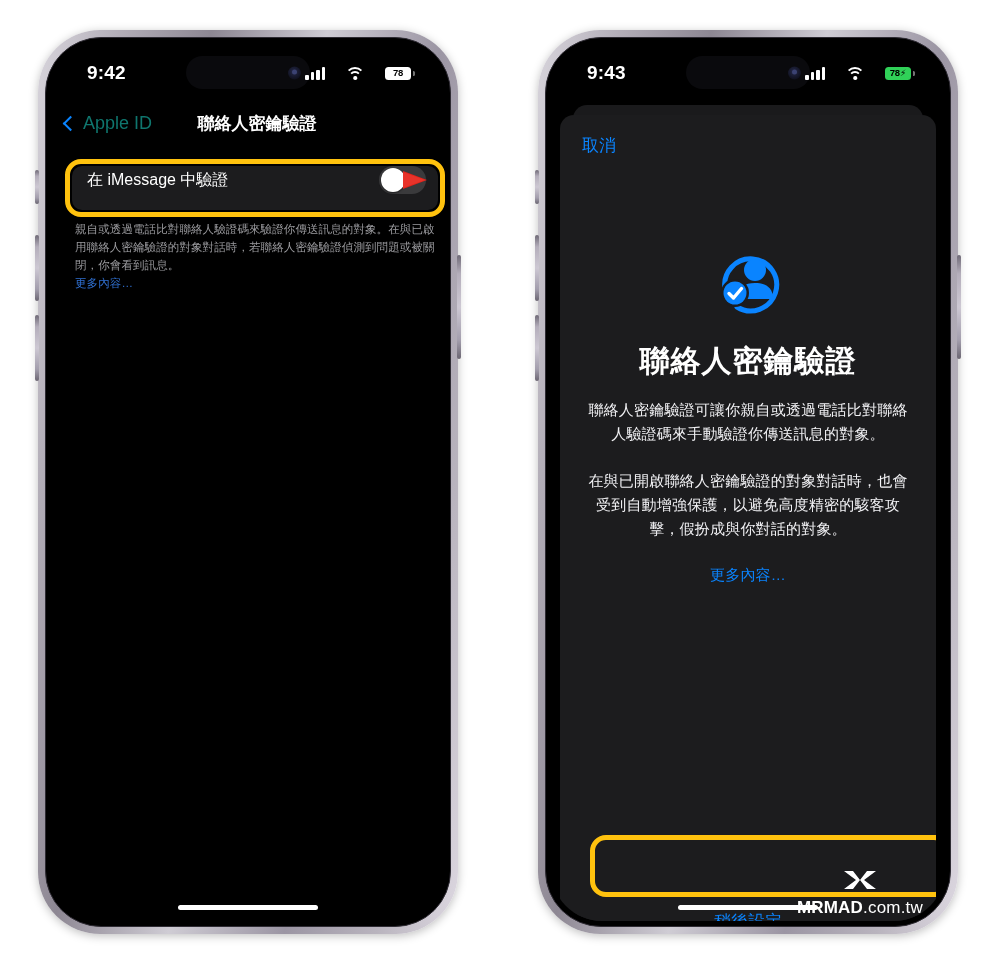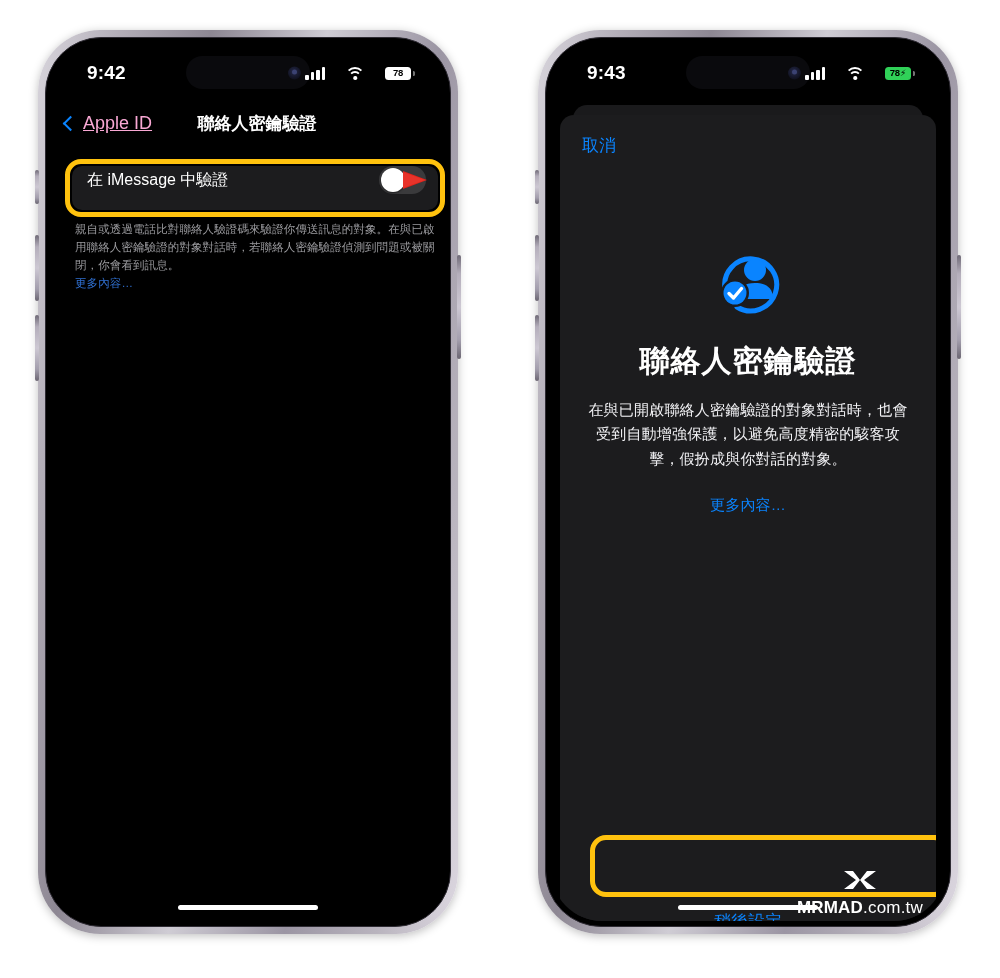--- a/index.html
+++ b/index.html
@@ -161,24 +161,23 @@
 
   
   .nav {
     position: absolute;
     top: 58px; left: 0; right: 0;
     height: 44px;
     display: flex; align-items: center;
   }
   .nav-back {
     display: flex; align-items: center;
-    color: #f9a8d4;
+    color: #0f766e;
     font-size: 18px;
     margin-left: 14px;
-    text-decoration: underline;
   }
   .nav-back .chev {
     display:inline-block;
     width: 9px; height: 9px;
     border-left: 2.6px solid #0a84ff;
     border-bottom: 2.6px solid #0a84ff;
     transform: rotate(45deg);
     margin-right: 7px;
   }
   .nav-title {
@@ -474,20 +473,21 @@
           <circle cx="44" cy="27" r="11" fill="#0a84ff"></circle>
           <path d="M26 56 C26 44 34 40 44 40 C54 40 62 44 62 56 Z" fill="#0a84ff"></path>
           <circle cx="24" cy="50" r="14" fill="#1c1c1e"></circle>
           <circle cx="24" cy="50" r="11.5" fill="#0a84ff"></circle>
           <path d="M18 50.5 L22.5 55 L30.5 45.5" fill="none" stroke="#ffffff" stroke-width="3.4" stroke-linecap="round" stroke-linejoin="round"></path>
         </svg>
 
         <div class="hero-title">聯絡人密鑰驗證</div>
 
         <div class="hero-body">
+          <p>聯絡人密鑰驗證可讓你親自或透過電話比對聯絡人驗證碼來手動驗證你傳送訊息的對象。</p>
           <p>在與已開啟聯絡人密鑰驗證的對象對話時，也會受到自動增強保護，以避免高度精密的駭客攻擊，假扮成與你對話的對象。</p>
           <span class="hero-link">更多內容…</span>
         </div>
 
         <div class="highlight-box hl-continue"></div>
         <div class="btn-later">稍後設定</div>
       </div>
 
       <div class="watermark">
         <svg width="34" height="20" viewBox="0 0 34 20">

